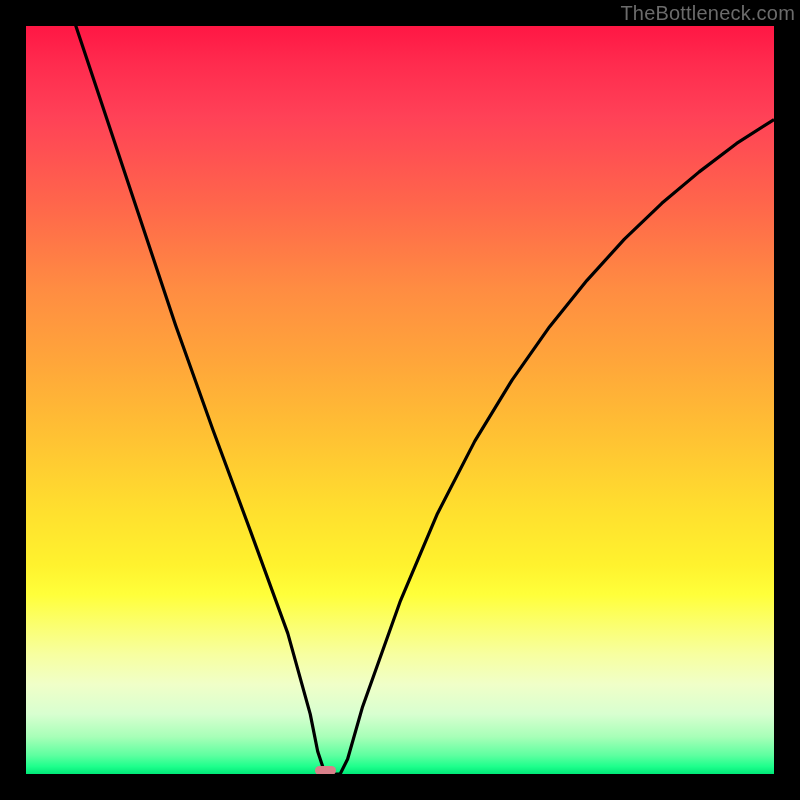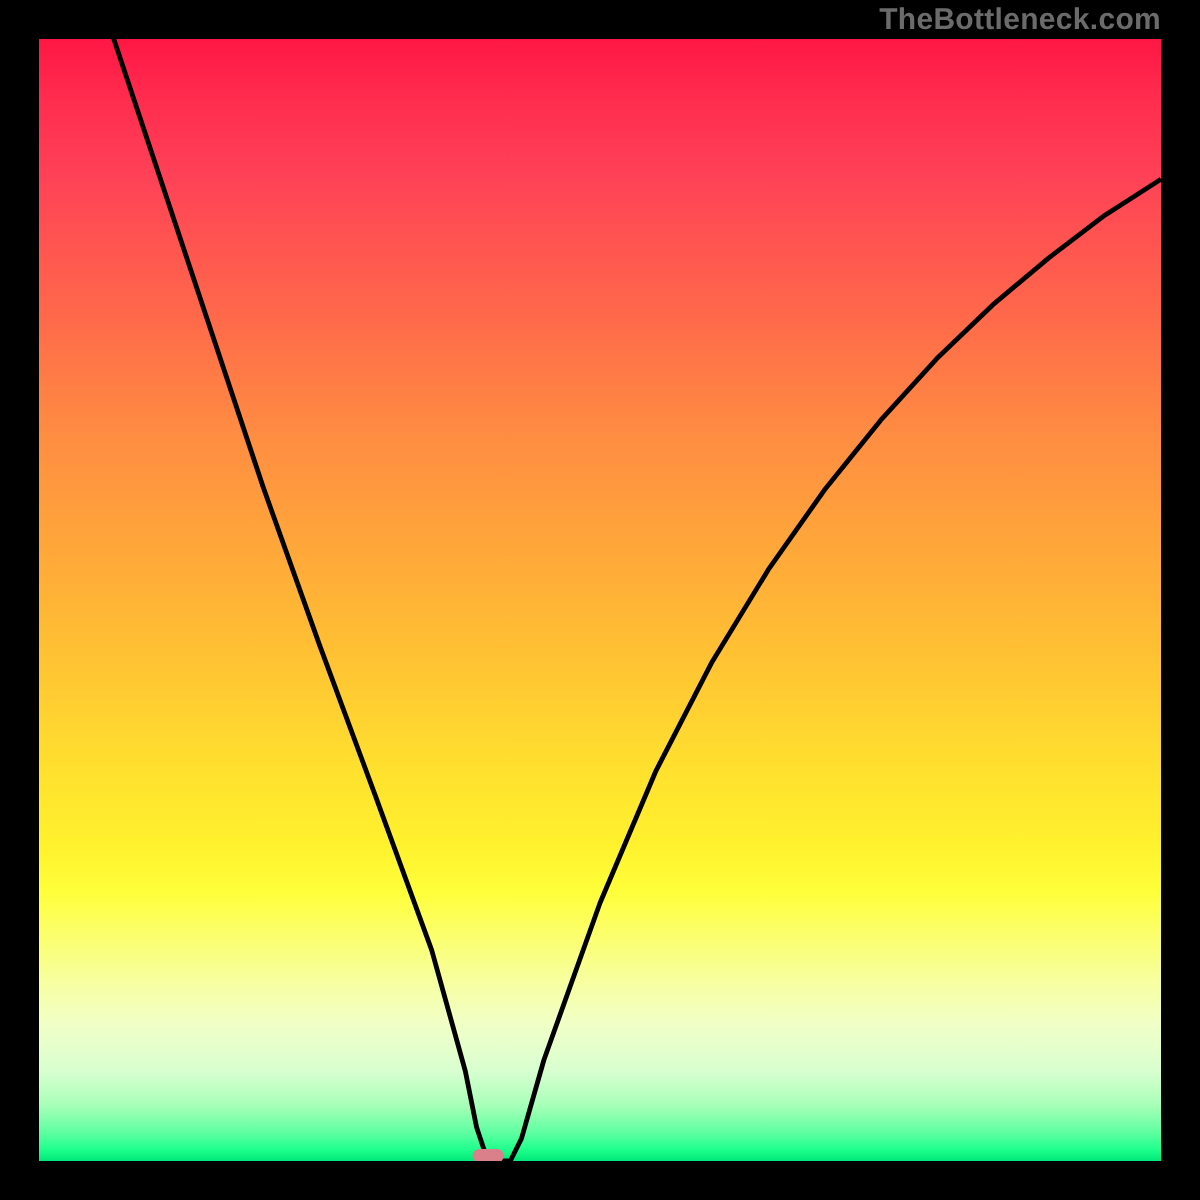--- a/index.html
+++ b/index.html
@@ -57,24 +57,24 @@
   .curve-svg {
     position: absolute;
     top: 0;
     left: 0;
     width: 100%;
     height: 100%;
   }
   .watermark {
     position: absolute;
     top: 2px;
-    right: 26px;
+    right: 5px;
     color: #6b6b6b;
     font-size: 20px;
-    font-weight: 700;
+    font-weight: 400;
     letter-spacing: 0.2px;
   }
   .marker {
     position: absolute;
     background: #d9808a;
     border-radius: 5px;
   }
 </style>
 </head>
 <body>

